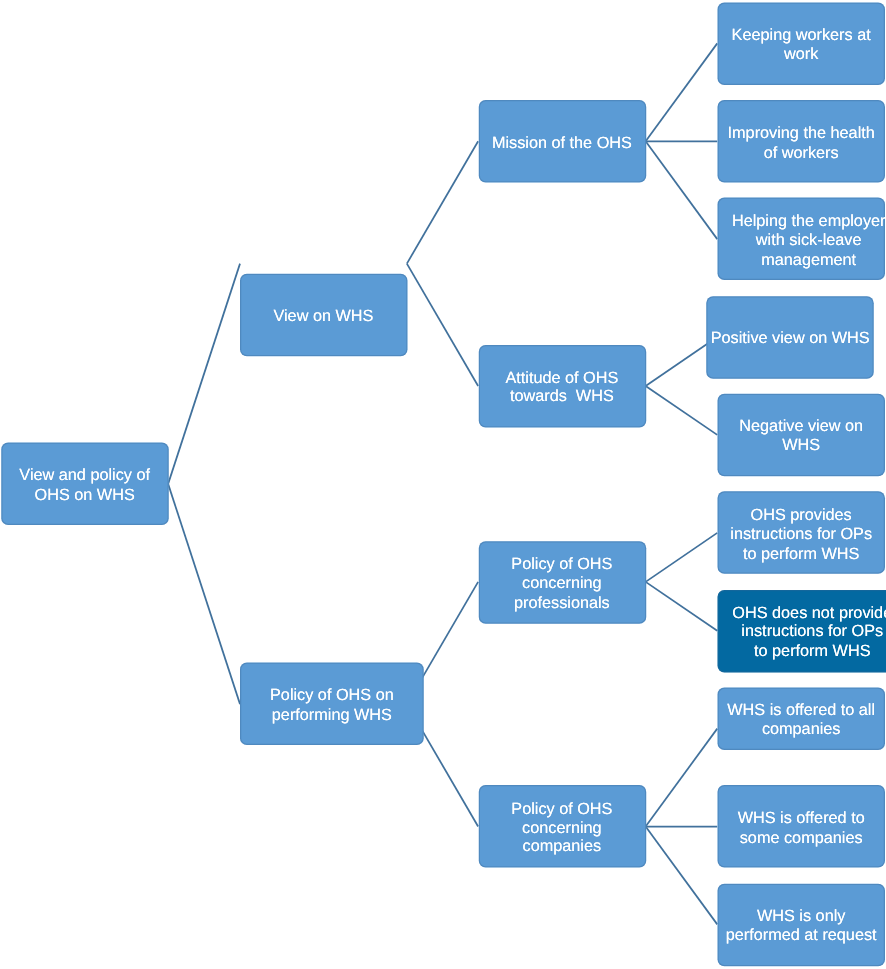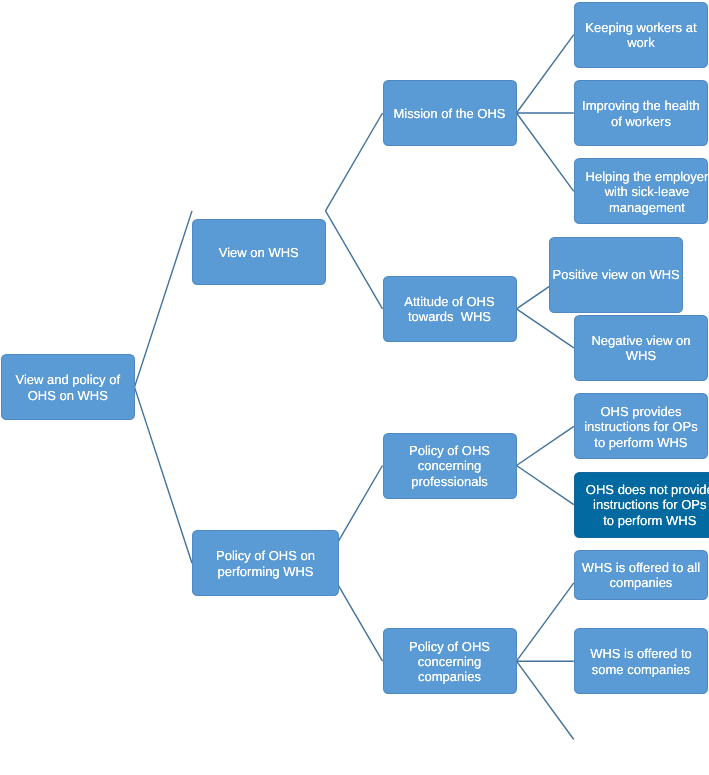--- a/index.html
+++ b/index.html
@@ -87,27 +87,29 @@
   <div class="node" style="left: 382.5px; top: 628.2px; width: 134px; height: 66px; background: rgb(91, 155, 213); color: rgb(255, 255, 255);">Policy of OHS
 concerning
 companies</div>
   <div class="node" style="left: 573.8px; top: 1.7px; width: 134.3px; height: 66px; background: rgb(91, 155, 213); color: rgb(255, 255, 255);">Keeping workers at
 work</div>
   <div class="node" style="left: 573.8px; top: 80px; width: 134.3px; height: 66px; background: rgb(91, 155, 213); color: rgb(255, 255, 255);">Improving the health
 of workers</div>
   <div class="node" style="left: 573.8px; top: 158.3px; width: 134.3px; height: 66px; background: rgb(91, 155, 213); color: rgb(255, 255, 255); padding-left: 12px;">Helping the employer
 with sick-leave
 management</div>
-  <div class="node" style="left: 549px; top: 236.6px; width: 134.3px; height: 76px; background: rgb(91, 155, 213); color: rgb(255, 255, 255);">Positive view on WHS</div>
+  <div class="node" style="left: 565px; top: 236.6px; width: 134.3px; height: 66px; background: rgb(91, 155, 213); color: rgb(255, 255, 255);">Positive view on WHS</div>
   <div class="node" style="left: 573.8px; top: 314.9px; width: 134.3px; height: 66px; background: rgb(91, 155, 213); color: rgb(255, 255, 255);">Negative view on
 WHS</div>
   <div class="node" style="left: 573.8px; top: 393.3px; width: 134.3px; height: 66px; background: rgb(91, 155, 213); color: rgb(255, 255, 255);">OHS provides
 instructions for OPs
 to perform WHS</div>
   <div class="node" style="left: 573.8px; top: 471.6px; width: 152px; height: 66px; background: #0369a1; color: rgb(255, 255, 255);">OHS does not provide
 instructions for OPs
 to perform WHS</div>
   <div class="node" style="left: 573.8px; top: 549.9px; width: 134.3px; height: 50px; background: rgb(91, 155, 213); color: rgb(255, 255, 255);">WHS is offered to all
 companies</div>
   <div class="node" style="left: 573.8px; top: 628.2px; width: 134.3px; height: 66px; background: rgb(91, 155, 213); color: rgb(255, 255, 255);">WHS is offered to
 some companies</div>
+  <div class="node" style="left: 573.8px; top: 706.5px; width: 134.3px; height: 66px; background: rgb(91, 155, 213); color: rgb(255, 255, 255);">WHS is only
+performed at request</div>
 
 </div>
 
 </body></html>

